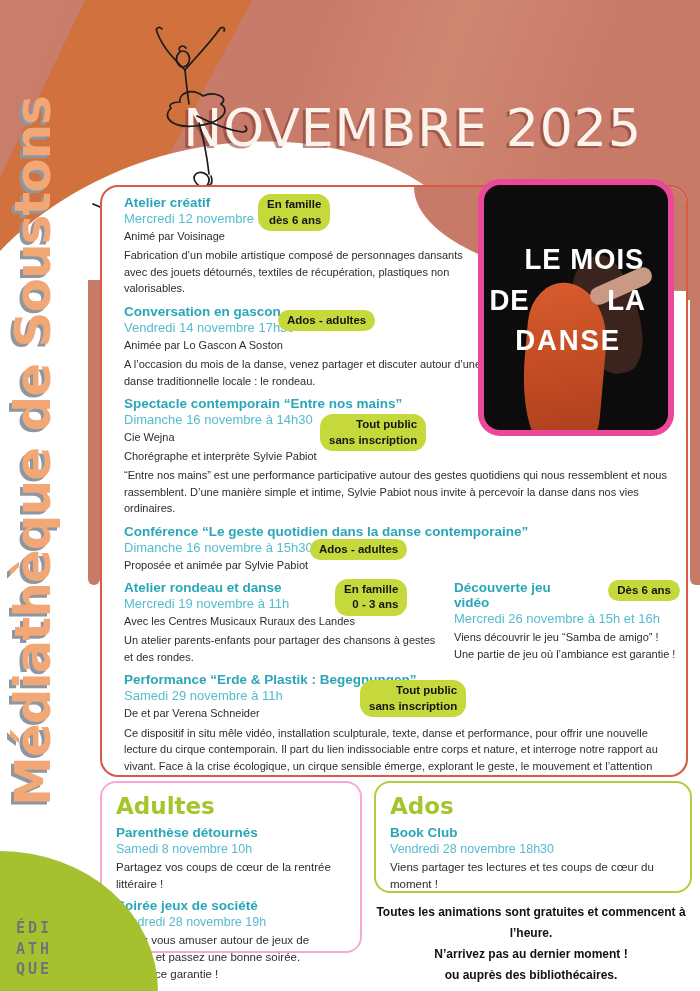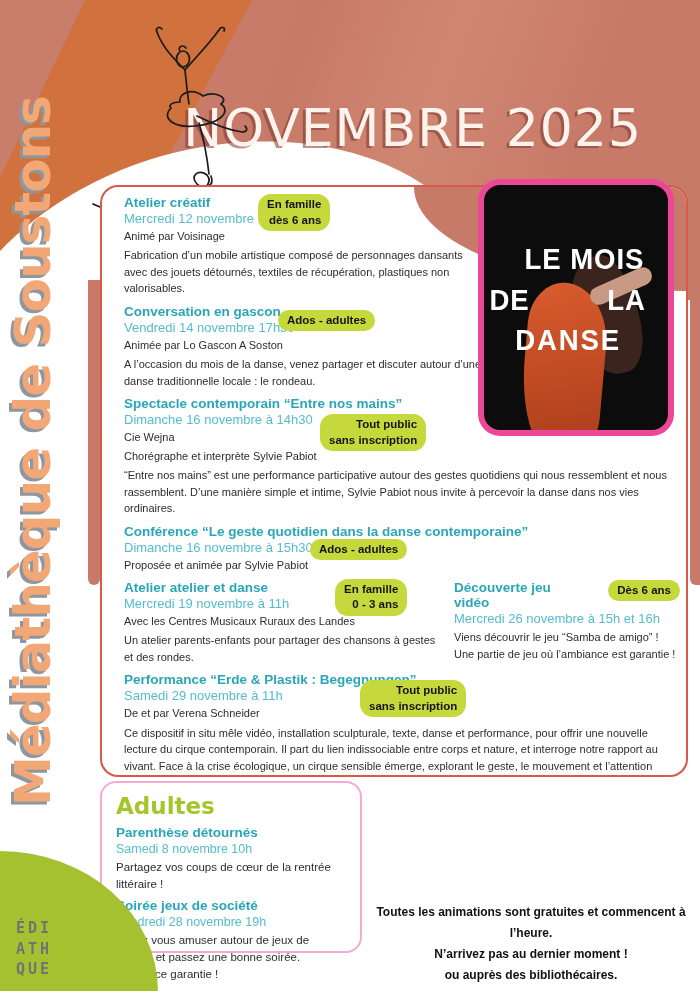--- a/index.html
+++ b/index.html
@@ -152,21 +152,21 @@
         <div class="ev-title">Conférence “Le geste quotidien dans la danse contemporaine”</div>
         <div class="ev-date narrow">Dimanche 16 novembre à 15h30</div>
         <div class="badge b4">
           <div>Ados - adultes</div>
         </div>
         <div class="ev-credit">Proposée et animée par Sylvie Pabiot</div>
       </div>
 
       <div class="row2">
         <div class="colL ev">
-          <div class="ev-title">Atelier atelier et danse</div>
+          <div class="ev-title">Atelier rondeau et danse</div>
           <div class="ev-date">Mercredi 19 novembre à 11h</div>
           <div class="badge b5">
             <div>En famille</div>
             <div>0 - 3 ans</div>
           </div>
           <div class="ev-credit">Avec les Centres Musicaux Ruraux des Landes</div>
           <div class="ev-desc">Un atelier parents-enfants pour partager des chansons à gestes et des rondes.</div>
         </div>
         <div class="colR ev">
           <div class="colR-head">
@@ -216,20 +216,28 @@
       <div class="it-date">Samedi 8 novembre 10h</div>
       <div class="it-desc">Partagez vos coups de cœur de la rentrée littéraire !</div>
     </div>
     <div>
       <div class="it-title">Soirée jeux de société</div>
       <div class="it-date">Vendredi 28 novembre 19h</div>
       <div class="it-desc">Venez vous amuser autour de jeux de société et passez une bonne soirée. Ambiance garantie !</div>
     </div>
   </div>
 
+  <div class="box-ados">
+    <div class="sec-head">Ados</div>
+    <div>
+      <div class="it-title">Book Club</div>
+      <div class="it-date">Vendredi 28 novembre 18h30</div>
+      <div class="it-desc">Viens partager tes lectures et tes coups de cœur du moment !</div>
+    </div>
+  </div>
 
   <div class="footnote">
     <div>Toutes les animations sont gratuites et commencent à l’heure.</div>
     <div>N’arrivez pas au dernier moment !</div>
     <div>ou auprès des bibliothécaires.</div>
   </div>
 
   <div class="blob"></div>
   <div class="logo">
     <div>ÉDI</div>

